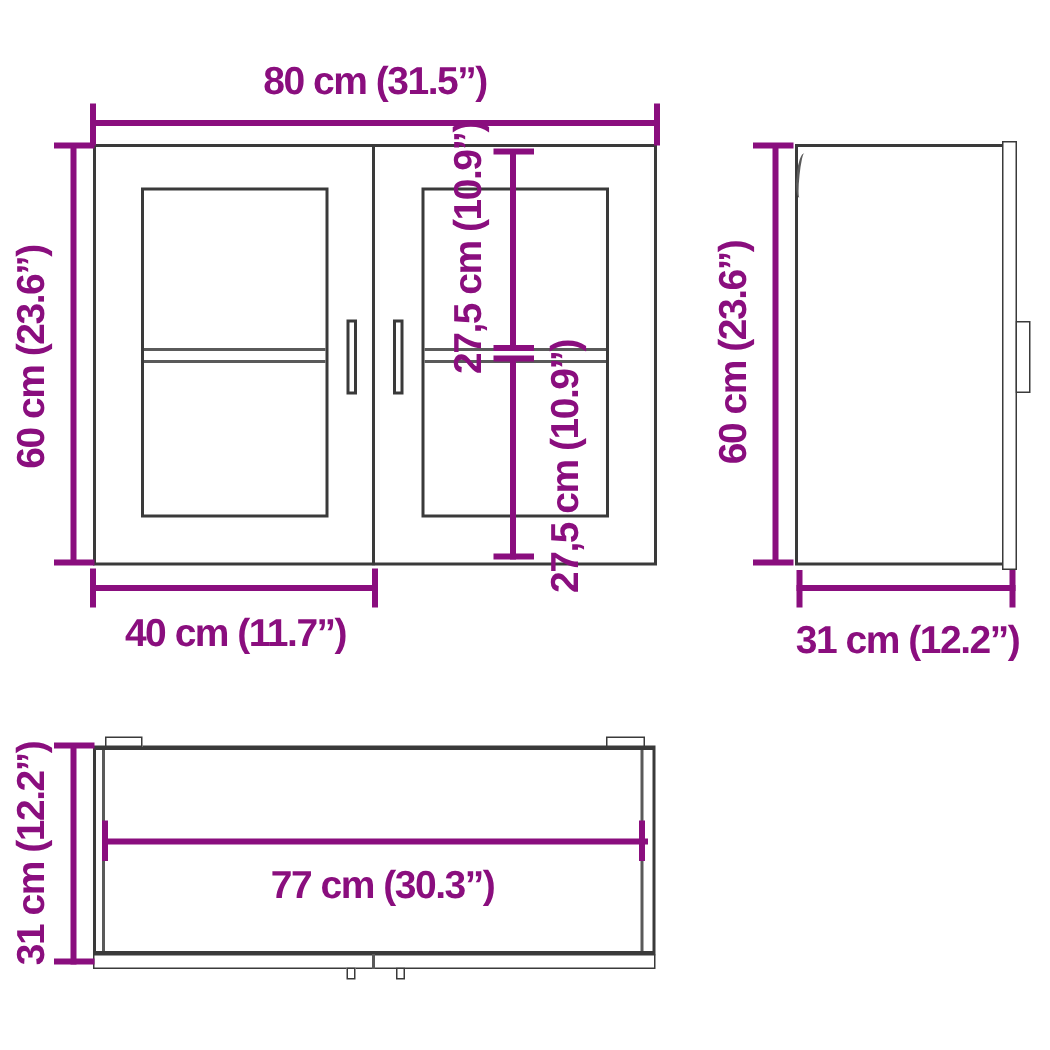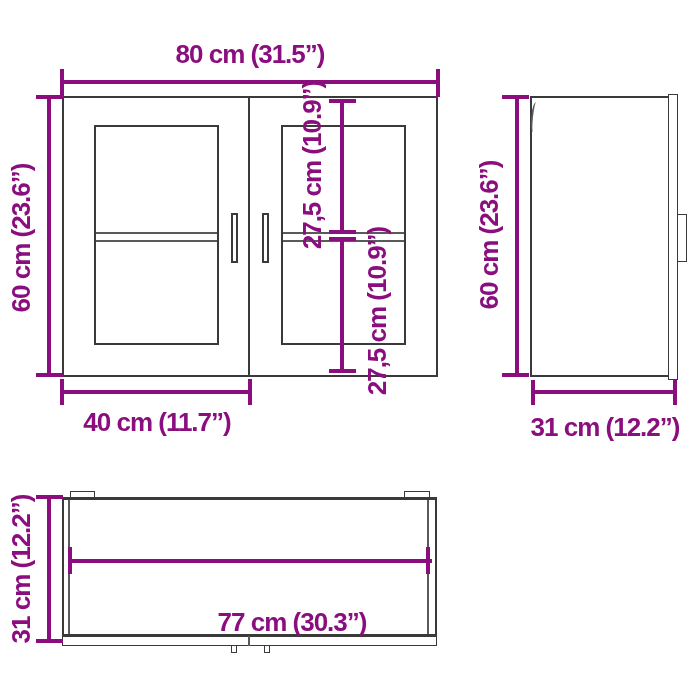--- a/index.html
+++ b/index.html
@@ -90,15 +90,15 @@
   <div class="hlabel" style="left:605px;top:427px;">31 cm (12.2”)</div>
 
   <div class="dline" style="left:47px;top:497px;width:4px;height:146px;"></div>
   <div class="dline" style="left:36px;top:495px;width:27px;height:4px;"></div>
   <div class="dline" style="left:36px;top:639px;width:27px;height:4px;"></div>
   <div class="vlabel" style="left:21px;top:569px;">31 cm (12.2”)</div>
 
   <div class="dline" style="left:68px;top:559px;width:364px;height:4px;"></div>
   <div class="dline" style="left:68px;top:547px;width:4px;height:27px;"></div>
   <div class="dline" style="left:426px;top:547px;width:4px;height:27px;"></div>
-  <div class="hlabel" style="left:255px;top:622px;margin-left:37px;">77 cm (30.3”)</div>
+  <div class="hlabel" style="left:255px;top:590px;">77 cm (30.3”)</div>
 
 </div>
 
 </body></html>

